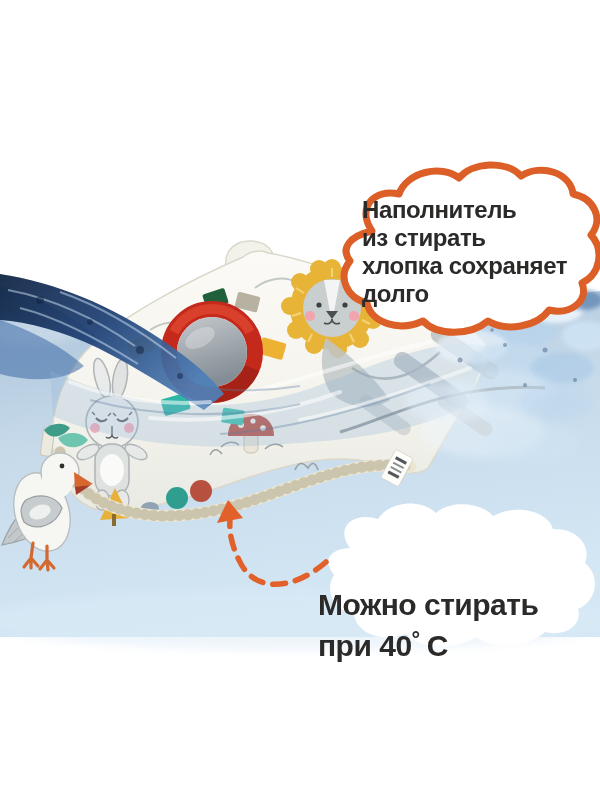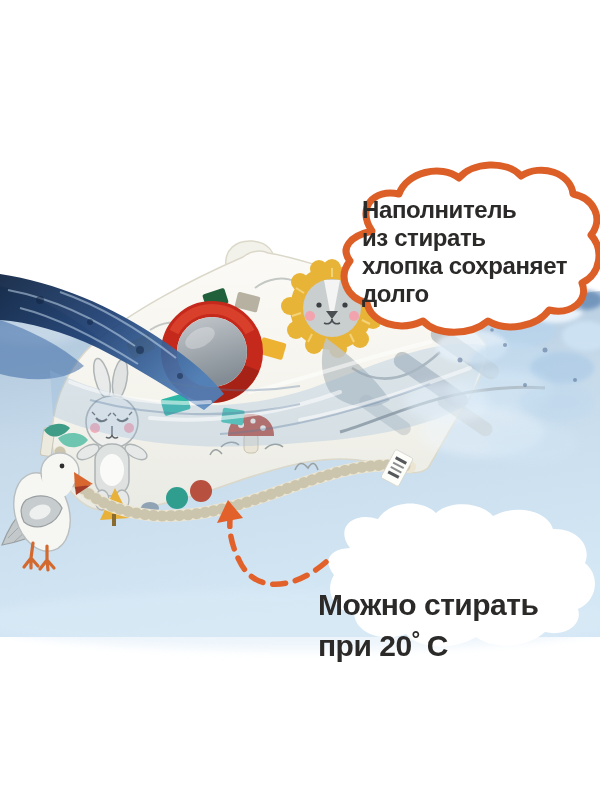--- a/index.html
+++ b/index.html
@@ -300,17 +300,17 @@
 <div class="callout-text top">
   <div>Наполнитель</div>
   <div>из стирать</div>
   <div>хлопка сохраняет</div>
   <div>долго</div>
 </div>
 
 <div class="callout-text bottom">
   <div>Можно стирать</div>
   <div>
-    <span>при 20</span><span class="deg">°</span><span class="suffix">C</span>
+    <span>при 40</span><span class="deg">°</span><span class="suffix">C</span>
   </div>
 </div>
 
 </div>
 
 </body></html>

